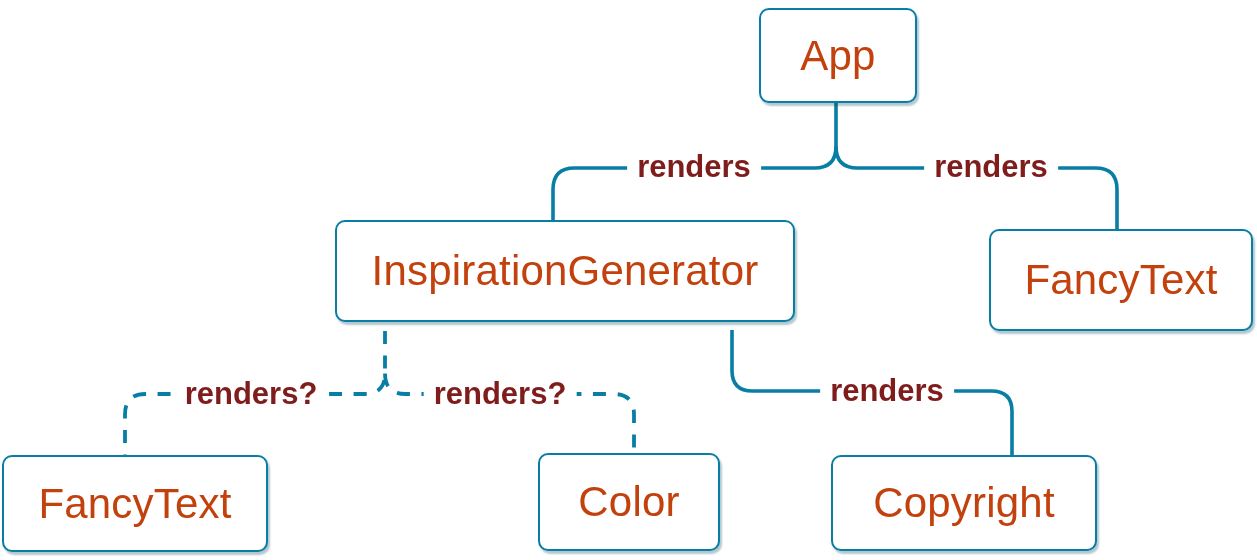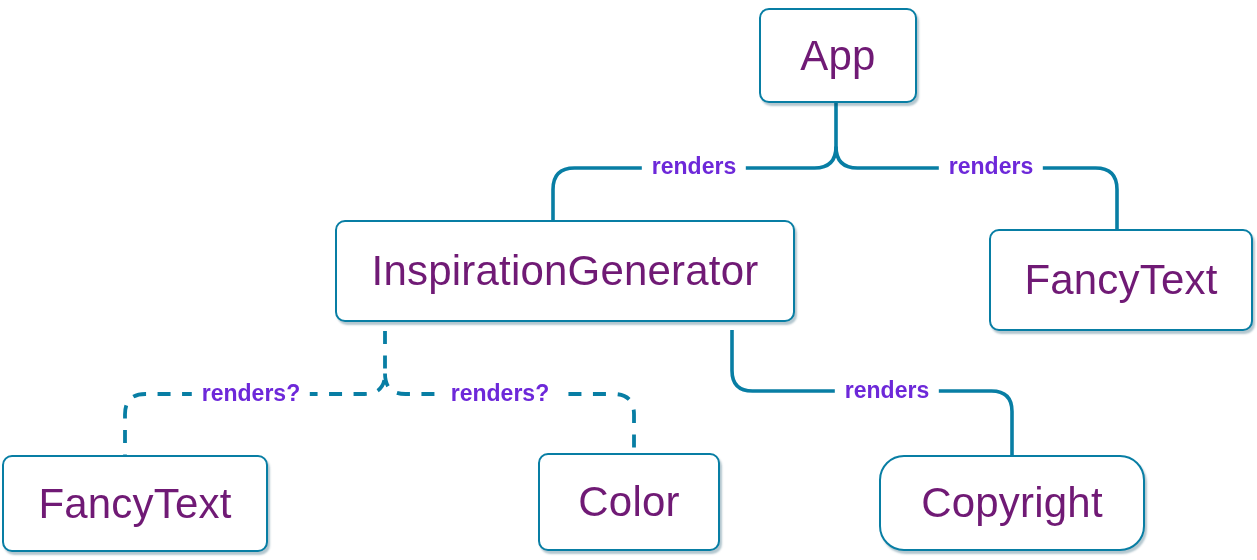--- a/index.html
+++ b/index.html
@@ -33,46 +33,46 @@
   .node {
     position: absolute;
     z-index: 3;
     background: #ffffff;
     border: 2.5px solid #087ea4;
     border-radius: 10px;
     box-shadow: 2px 3px 2px rgba(6, 70, 95, 0.30);
     display: flex;
     align-items: center;
     justify-content: center;
-    color: #701a75;
+    color: #c2410c;
     font-size: 42px;
     font-weight: 400;
     letter-spacing: 0.2px;
     box-sizing: border-box;
     white-space: nowrap;
   }
   .edge-label {
     position: absolute;
     z-index: 2;
     transform: translate(-50%, -50%);
     background: #ffffff;
     padding: 1px 10px;
-    color: #6d28d9;
-    font-size: 23px;
+    color: #7f1d1d;
+    font-size: 31px;
     font-weight: 700;
     line-height: 1.1;
     white-space: nowrap;
   }
   
   .node-app            { left: 759px; top: 8px;   width: 158px; height: 95px;  }
   .node-insp           { left: 335px; top: 220px; width: 460px; height: 102px; }
   .node-fancy-top      { left: 989px; top: 229px; width: 264px; height: 102px; }
   .node-fancy-bottom   { left: 2px;   top: 455px; width: 266px; height: 97px;  }
   .node-color          { left: 538px; top: 453px; width: 182px; height: 98px;  }
-  .node-copyright      { left: 879px; top: 455px; width: 266px; height: 96px; border-radius: 25px;  }
+  .node-copyright      { left: 831px; top: 455px; width: 266px; height: 96px;  }
   
   .label-renders-1  { left: 694px;  top: 167px; }
   .label-renders-2  { left: 991px;  top: 167px; }
   .label-renders-3  { left: 887px;  top: 391px; }
   .label-rendersq-1 { left: 251px;  top: 394px; }
   .label-rendersq-2 { left: 500px;  top: 394px; }
 </style>
 </head>
 <body>
 

